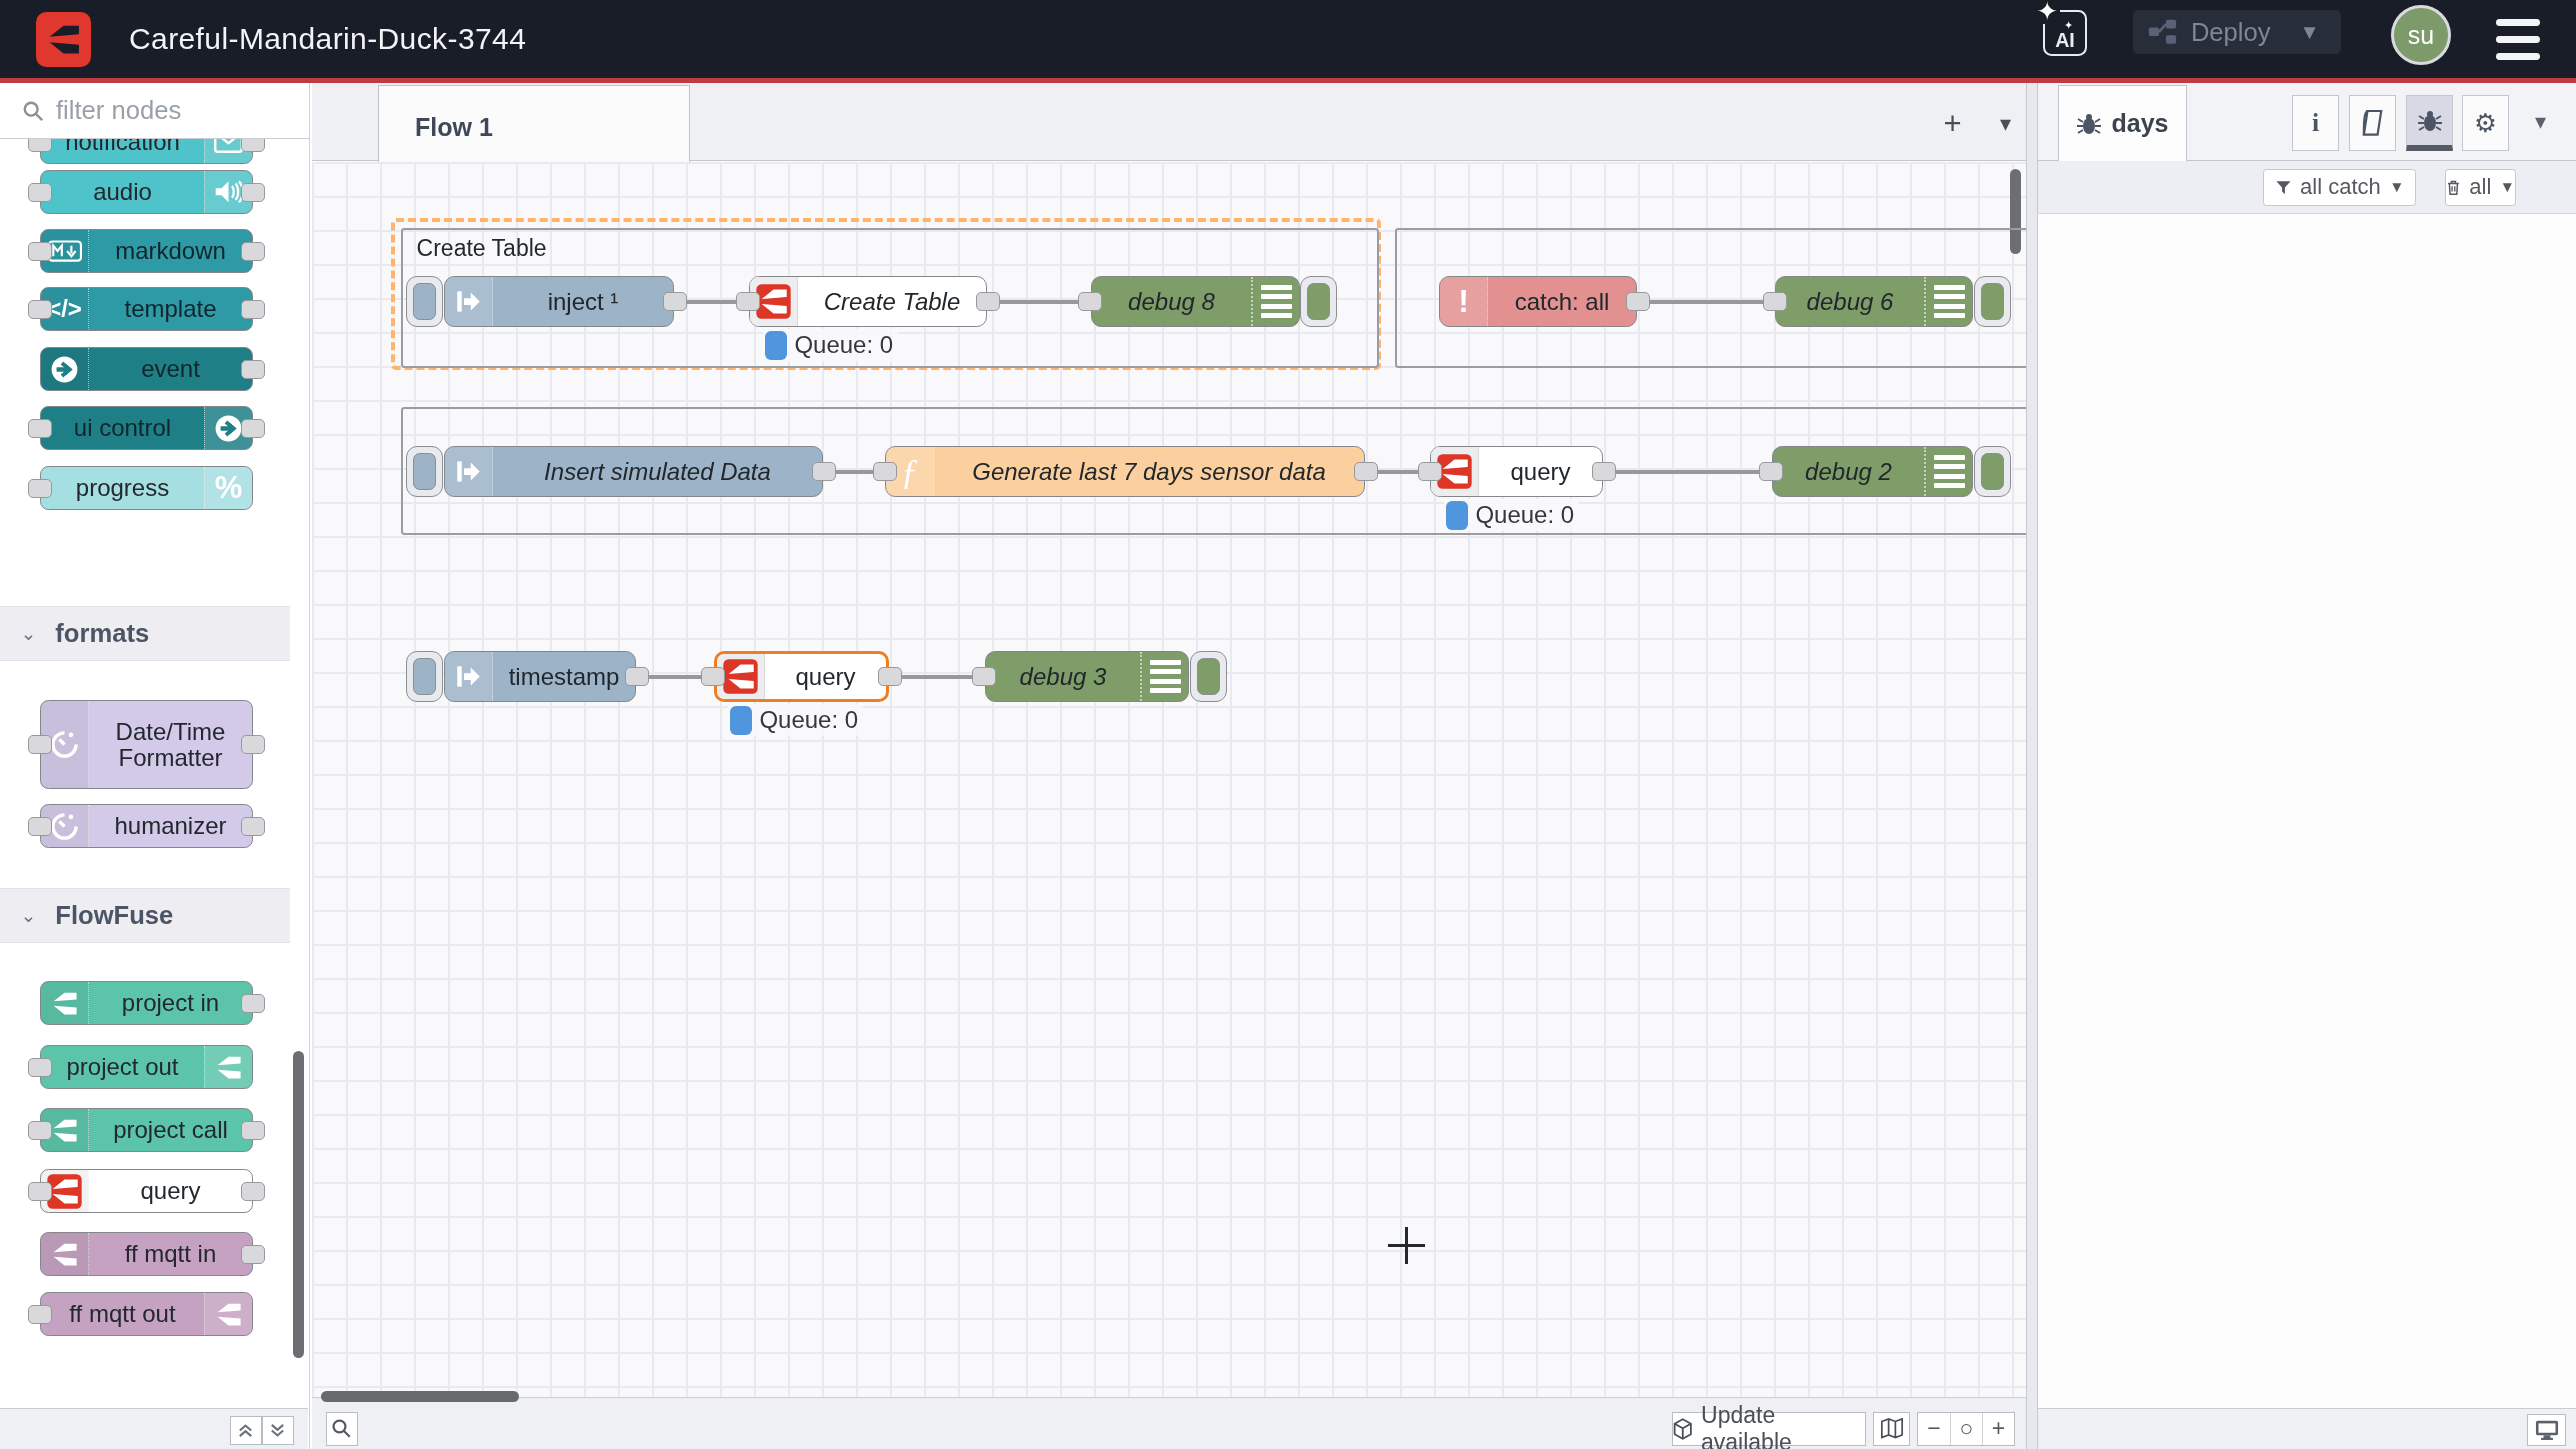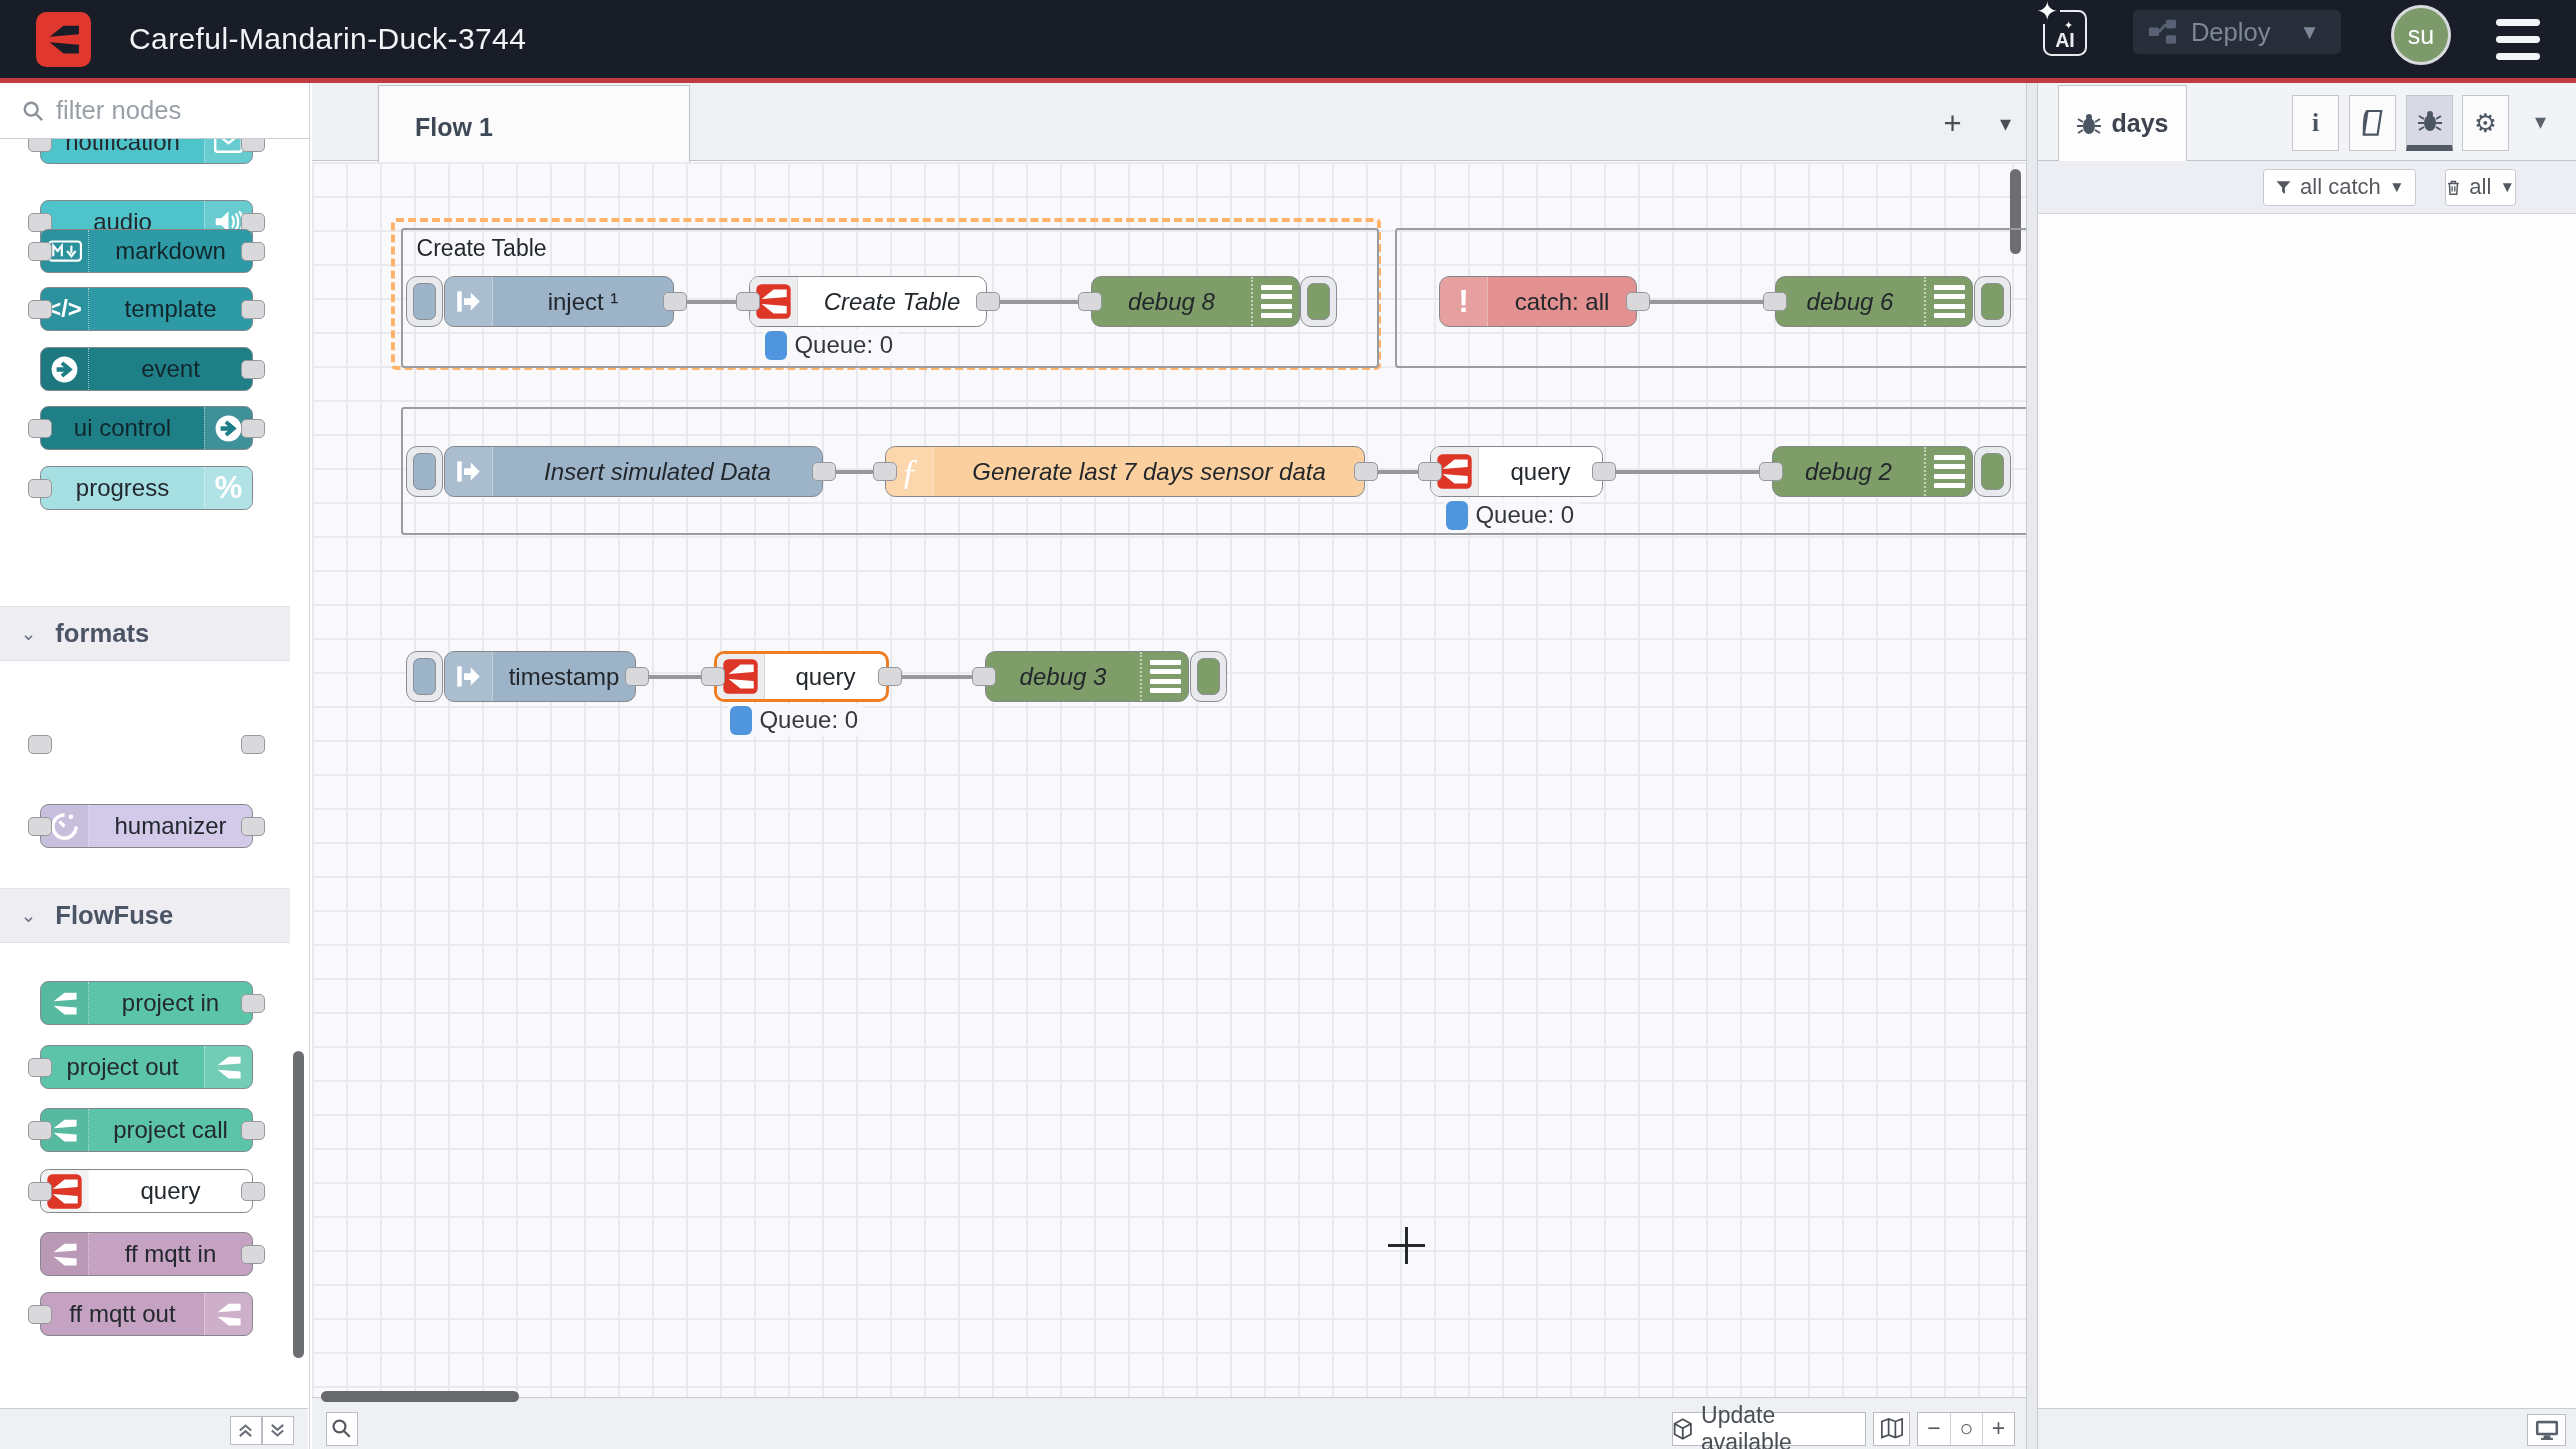--- a/index.html
+++ b/index.html
@@ -181,21 +181,21 @@
             <div class="pal-icon right" style="color:#4ec3c9">
               <svg width="29" height="22" viewBox="0 0 24 18">
                 <rect x="1" y="1" width="22" height="16" rx="2" fill="none" stroke="#fff" stroke-width="2"></rect>
                 <path d="M2 2 L12 10 L22 2" fill="none" stroke="#fff" stroke-width="2"></path>
               </svg>
             </div>
           </div>
           <div class="port" style="left: 28px; top: 12.8px;"></div>
           <div class="port" style="left: 241px; top: 12.8px;"></div>
         </div>
-        <div style="position: absolute; left: 0px; top: 31px; width: 290px; height: 44px; margin-top: 30px;">
+        <div style="position: absolute; left: 0px; top: 31px; width: 290px; height: 44px;">
           <div class="pal-node" style="height: 44px; background: rgb(78, 195, 201);">
             <div class="nlabel" style=" ">audio</div>
             <div class="pal-icon right" style="color:#4ec3c9">
               <svg width="31" height="25.6" viewBox="0 0 26 22">
                 <path d="M2 8 H7 L13 2 V20 L7 14 H2 Z" fill="#fff"></path>
                 <path d="M16 6 C18 8 18 14 16 16 M19 4 C22 7 22 15 19 18 M22 2 C26 6 26 16 22 20" stroke="#fff" stroke-width="2" fill="none"></path>
               </svg>
             </div>
           </div>
           <div class="port" style="left: 28px; top: 12.8px;"></div>
@@ -255,20 +255,30 @@
         <div style="position: absolute; left: 0px; top: 327px; width: 290px; height: 44px;">
           <div class="pal-node" style="height: 44px; background: rgb(165, 223, 226);">
             <div class="nlabel" style=" ">progress</div>
             <div class="pal-icon right" style="color:#a5dfe2">
               <span style="font-size:31px; font-weight:bold; color:#fff;">%</span>
             </div>
           </div>
           <div class="port" style="left: 28px; top: 12.8px;"></div>
         </div>
         <div style="position: absolute; left: 0px; top: 561px; width: 290px; height: 89px;">
+          <div class="pal-node" style="height: 89px; background: rgb(211, 202, 233);">
+            <div class="pal-icon left" style="color:#d3cae9">
+              <svg width="31" height="31" viewBox="0 0 24 24">
+                <path d="M12 3 a9 9 0 1 0 9 9" fill="none" stroke="#fff" stroke-width="2.6"></path>
+                <path d="M12 12 L8 8" stroke="#fff" stroke-width="2.6"></path>
+                <circle cx="17" cy="4.5" r="1.8" fill="#fff"></circle>
+              </svg>
+            </div>
+            <div class="nlabel" style=" white-space:normal; padding:0 6.8px;">Date/Time Formatter</div>
+          </div>
           <div class="port" style="left: 28px; top: 35px;"></div>
           <div class="port" style="left: 241px; top: 35px;"></div>
         </div>
         <div style="position: absolute; left: 0px; top: 665px; width: 290px; height: 44px;">
           <div class="pal-node" style="height: 44px; background: rgb(211, 202, 233);">
             <div class="pal-icon left" style="color:#d3cae9">
               <svg width="31" height="31" viewBox="0 0 24 24">
                 <path d="M12 3 a9 9 0 1 0 9 9" fill="none" stroke="#fff" stroke-width="2.6"></path>
                 <path d="M12 12 L8 8" stroke="#fff" stroke-width="2.6"></path>
                 <circle cx="17" cy="4.5" r="1.8" fill="#fff"></circle>

